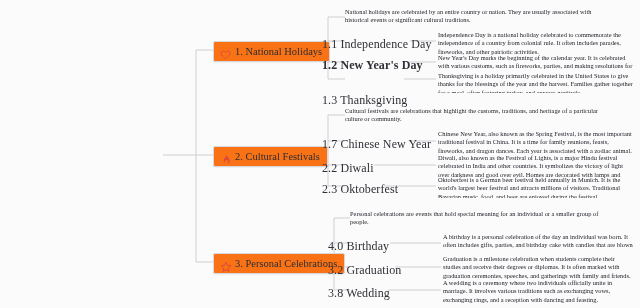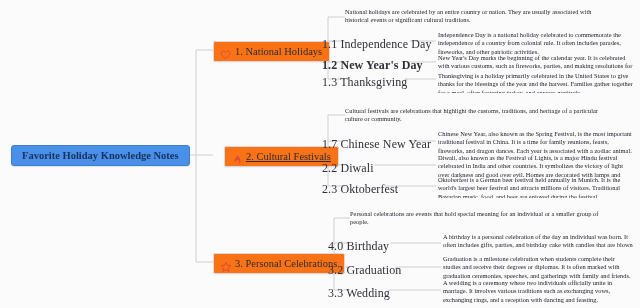--- a/index.html
+++ b/index.html
@@ -144,23 +144,20 @@
       <path d="M409 141 H 436"></path>
       <path d="M374 165 H 436"></path>
       <path d="M385 186 H 436"></path>
 
       <path d="M390 243 H 441"></path>
       <path d="M395 267 H 441"></path>
       <path d="M389 290 H 441"></path>
     </g>
   </svg>
 
-  <div class="root-node">
-    <span>Favorite Holiday Knowledge Notes</span>
-  </div>
 
   <div class="branch-node" style="left:213px; top:41px;">
     <span class="branch-icon">
       <svg width="11" height="11" viewBox="0 0 24 24">
         <path d="M12 21s-7.5-4.9-9.3-9.2C1.2 8.1 3.3 4.5 6.9 4.5c2 0 3.6 1.1 4.5 2.6l.6 1 .6-1c.9-1.5 2.5-2.6 4.5-2.6 3.6 0 5.7 3.6 4.2 7.3C19.5 16.1 12 21 12 21z" fill="none" stroke="#e0483c" stroke-width="2"></path>
       </svg>
     </span>
     <span>1. National Holidays</span>
   </div>
 
@@ -175,28 +172,28 @@
     <span>Independence Day is a national holiday celebrated to commemorate the independence of a country from colonial rule. It often includes parades, fireworks, and other patriotic activities.</span>
   </div>
 
   <div class="subtopic" style="left:322px; top:58px;font-weight:bold;">
     <span>1.2 New Year's Day</span>
   </div>
   <div class="note clip" style="left:438px; top:54px; width:196px; height:18px;">
     <span>New Year's Day marks the beginning of the calendar year. It is celebrated with various customs, such as fireworks, parties, and making resolutions for the upcoming year.</span>
   </div>
 
-  <div class="subtopic" style="left:322px; top:75px;">
+  <div class="subtopic" style="left:322px; top:93px;">
     <span>1.3 Thanksgiving</span>
   </div>
   <div class="note clip" style="left:438px; top:72px; width:196px; height:21px;">
     <span>Thanksgiving is a holiday primarily celebrated in the United States to give thanks for the blessings of the year and the harvest. Families gather together for a meal, often featuring turkey, and express gratitude.</span>
   </div>
 
-  <div class="branch-node" style="left:224px; top:146px;text-decoration:underline;">
+  <div class="branch-node" style="left:213px; top:146px;">
     <span class="branch-icon">
       <svg width="11" height="11" viewBox="0 0 24 24">
         <path d="M13.5 1.5c.8 3.2-.9 4.8-2.4 6.4C9.4 9.7 8 11.3 8 14.2c0 2.2 1.4 4 3.2 4.7-.6-.9-.8-1.9-.5-2.9.4-1.5 1.9-2.3 2.4-3.8.6 1 .9 1.7 1 2.6.9-.7 1.4-1.6 1.5-2.7 1.5 1.6 2.4 3.3 2.4 5 0 2.2-1.2 4-3 5 3.6-.6 6-3.4 6-7 0-4.7-3.6-8.1-7.5-13.6z" fill="#e0483c"></path>
       </svg>
     </span>
     <span>2. Cultural Festivals</span>
   </div>
 
   <div class="note note-intro clip" style="left:345px; top:107px; width:258px; height:17px;">
     <span>Cultural festivals are celebrations that highlight the customs, traditions, and heritage of a particular culture or community.</span>
@@ -244,19 +241,19 @@
   </div>
 
   <div class="subtopic" style="left:328px; top:263px;">
     <span>3.2 Graduation</span>
   </div>
   <div class="note clip" style="left:443px; top:255px; width:191px; height:24px;">
     <span>Graduation is a milestone celebration when students complete their studies and receive their degrees or diplomas. It is often marked with graduation ceremonies, speeches, and gatherings with family and friends.</span>
   </div>
 
   <div class="subtopic" style="left:328px; top:286px;">
-    <span>3.3 Wedding</span>
+    <span>3.8 Wedding</span>
   </div>
   <div class="note clip" style="left:443px; top:279px; width:191px; height:29px;">
     <span>A wedding is a ceremony where two individuals officially unite in marriage. It involves various traditions such as exchanging vows, exchanging rings, and a reception with dancing and feasting.</span>
   </div>
 
 </div>
 
 </body></html>

